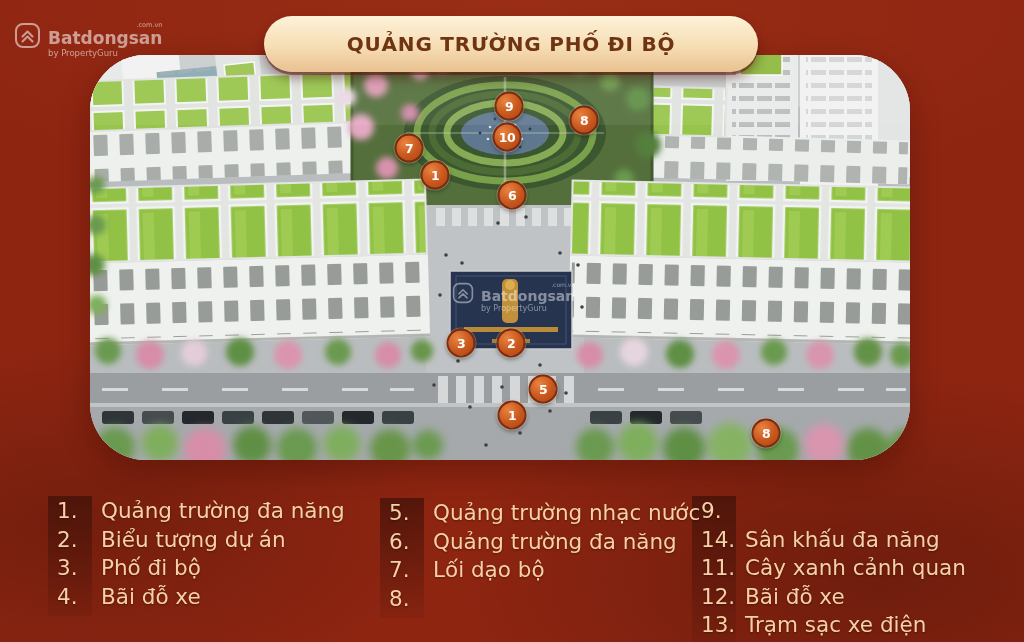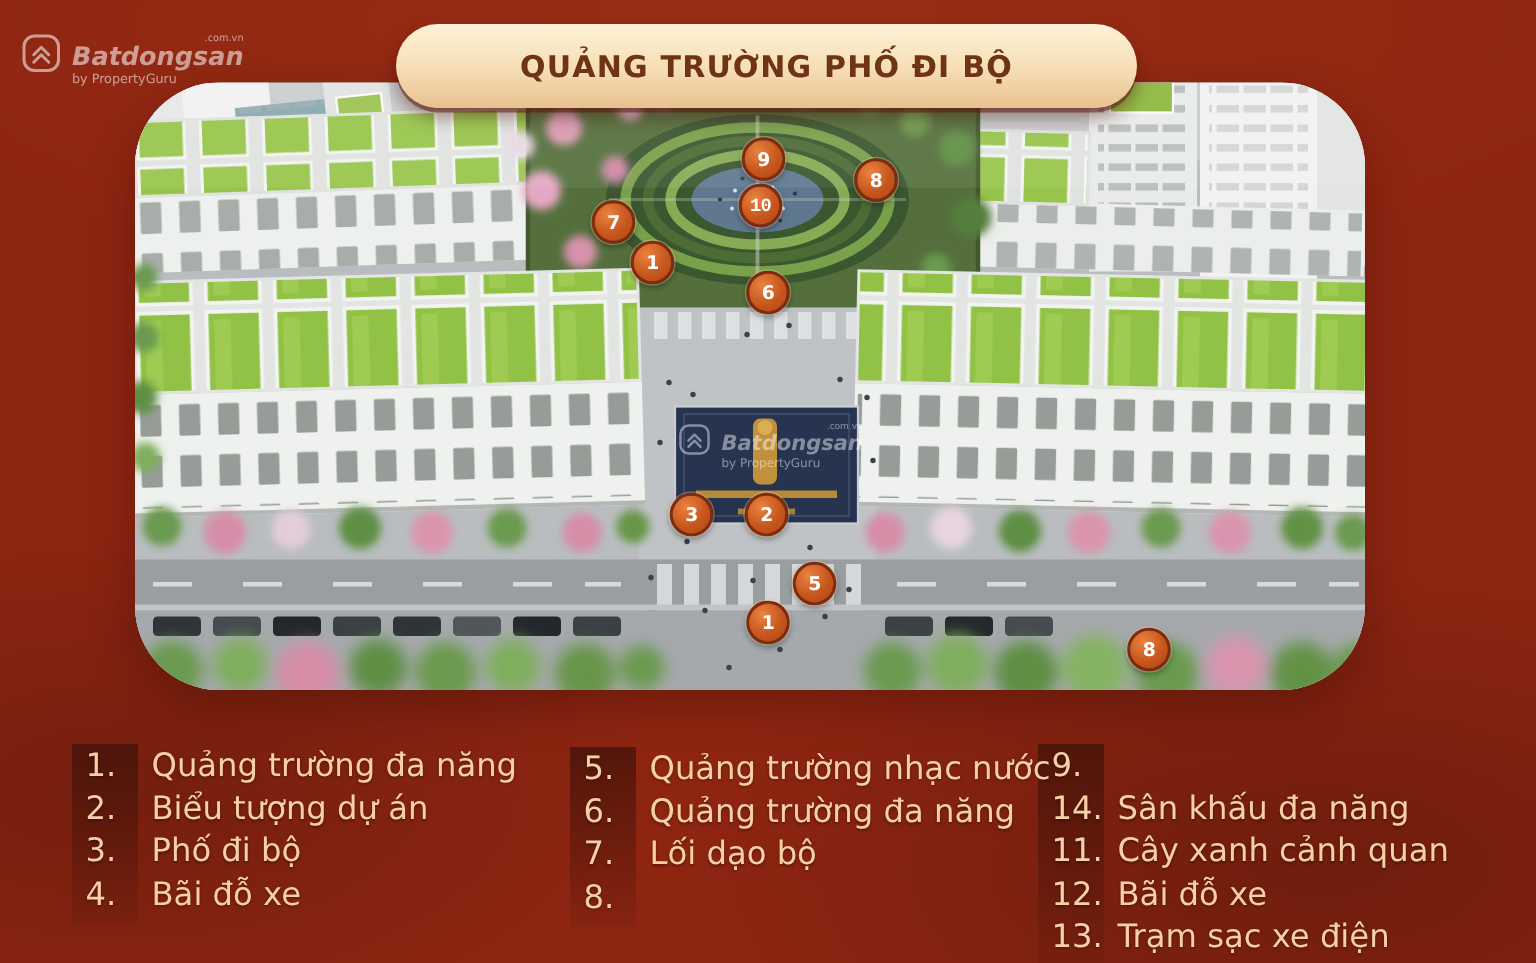--- a/index.html
+++ b/index.html
@@ -9,21 +9,21 @@
     background:
       radial-gradient(ellipse 620px 300px at 86% 90%, rgba(0,0,0,.22), transparent 70%),
       radial-gradient(ellipse 520px 260px at 8% 82%, rgba(0,0,0,.18), transparent 70%),
       radial-gradient(ellipse 900px 260px at 50% 2%, rgba(255,120,60,.10), transparent 72%),
       radial-gradient(ellipse 300px 200px at 30% 55%, rgba(0,0,0,.10), transparent 70%),
       #8e2511;}
   
   .brand{position:absolute;display:flex;align-items:flex-start;gap:7px;color:rgba(255,255,255,.55);}
   .brand-top{left:14px;top:22px;}
   .brand svg{flex:0 0 auto;}
-  .brand .bn{font-weight:bold;line-height:1;font-style:italic;}
+  .brand .bn{font-weight:bold;line-height:1;}
   .brand-top .bn{font-size:17px;}
   .brand .bd{font-size:6.5px;text-align:right;line-height:1;margin-bottom:1px;}
   .brand .bb{font-size:8.5px;line-height:1;margin-top:2px;}
   .brand-center{left:452px;top:282px;color:rgba(255,255,255,.45);z-index:4;}
   .brand-center .bn{font-size:14px;}
   .brand-center .bd{font-size:6px;}
   .brand-center .bb{font-size:8px;}
   
   .aerial{position:absolute;left:90px;top:55px;width:820px;height:405px;
     border-radius:56px;overflow:hidden;background:#b9bdbf;
@@ -339,21 +339,21 @@
       <div>
         <div class="bd">.com.vn</div>
         <div class="bn">Batdongsan</div>
         <div class="bb">by PropertyGuru</div>
       </div>
     </div>
 
     <div class="markers">
         <div class="marker" style="left: 419px; top: 51px;">9</div>
         <div class="marker" style="left: 494px; top: 65px;">8</div>
-        <div class="marker" style="left: 417px; top: 82px; font-family: Liberation Mono, monospace;">10</div>
+        <div class="marker" style="left: 417px; top: 82px;">10</div>
         <div class="marker" style="left: 319px; top: 93px;">7</div>
         <div class="marker" style="left: 345px; top: 120px;">1</div>
         <div class="marker" style="left: 422px; top: 140px;">6</div>
         <div class="marker" style="left: 371px; top: 288px;">3</div>
         <div class="marker" style="left: 421px; top: 288px;">2</div>
         <div class="marker" style="left: 453px; top: 334px;">5</div>
         <div class="marker" style="left: 422px; top: 360px;">1</div>
         <div class="marker" style="left: 676px; top: 378px;">8</div>
       </div>
   </div>

